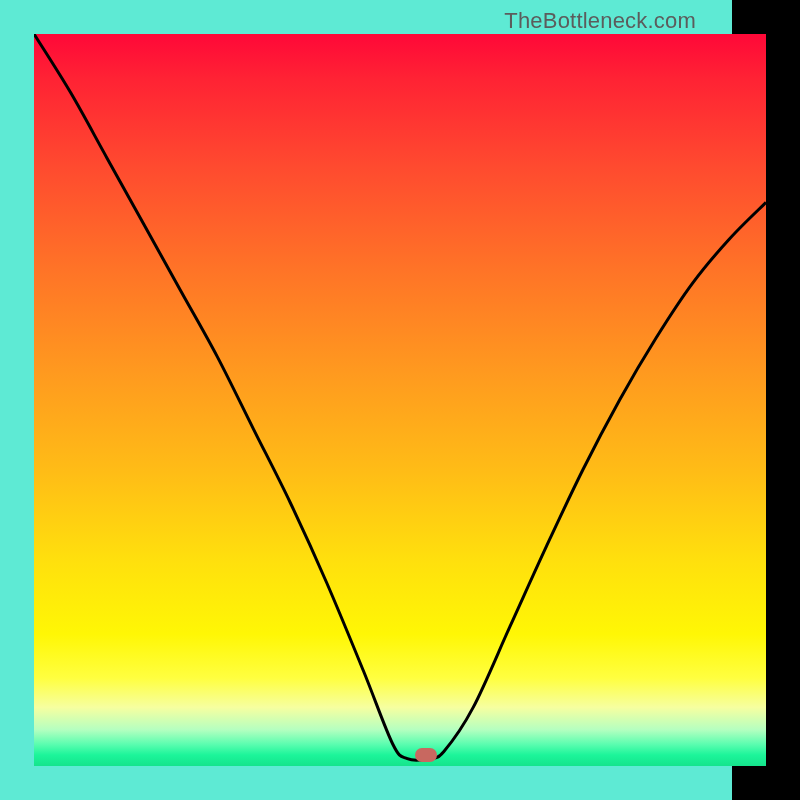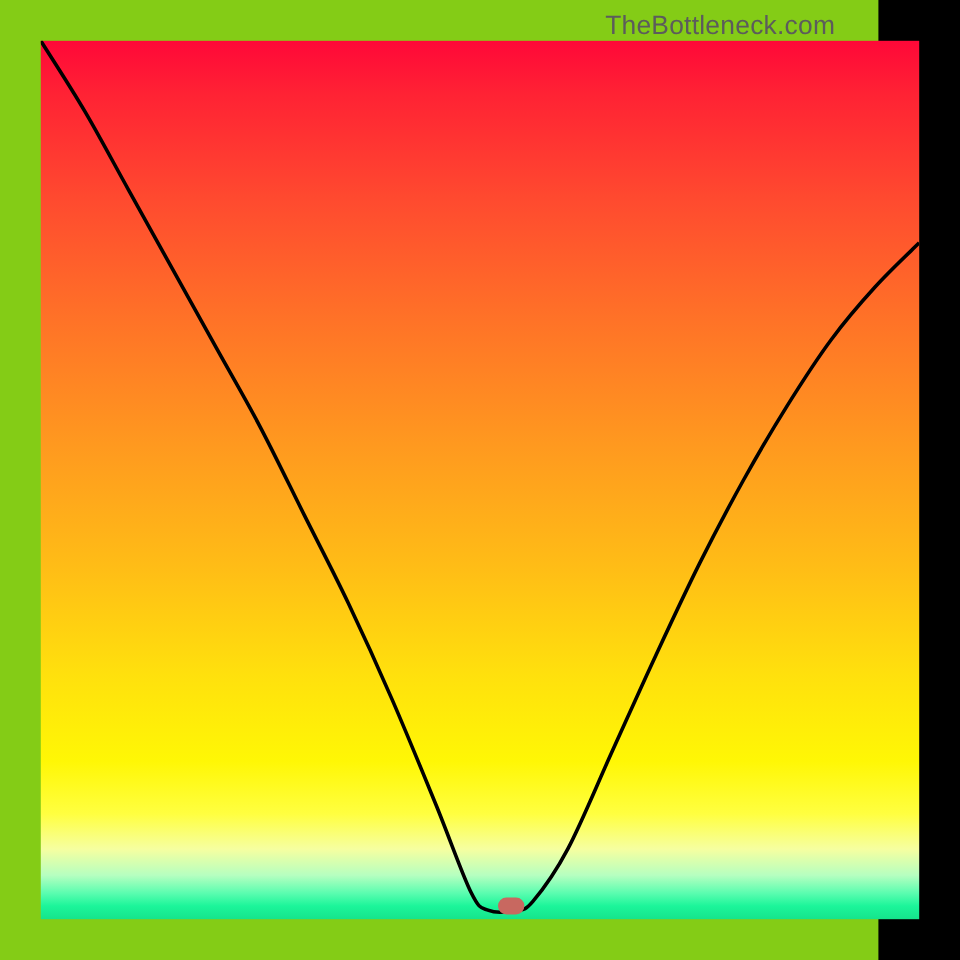--- a/index.html
+++ b/index.html
@@ -8,21 +8,21 @@
     width: 800px;
     height: 800px;
     overflow: hidden;
     font-family: Arial, Helvetica, sans-serif;
     background: #000;
   }
   .frame {
     position: relative;
     width: 732px;
     height: 800px;
-    background: #84cc16;
+    background: #5eead4;
   }
   .plot-area {
     position: absolute;
     left: 34px;
     top: 34px;
     width: 732px;
     height: 732px;
     
     background: linear-gradient(
       to bottom,

